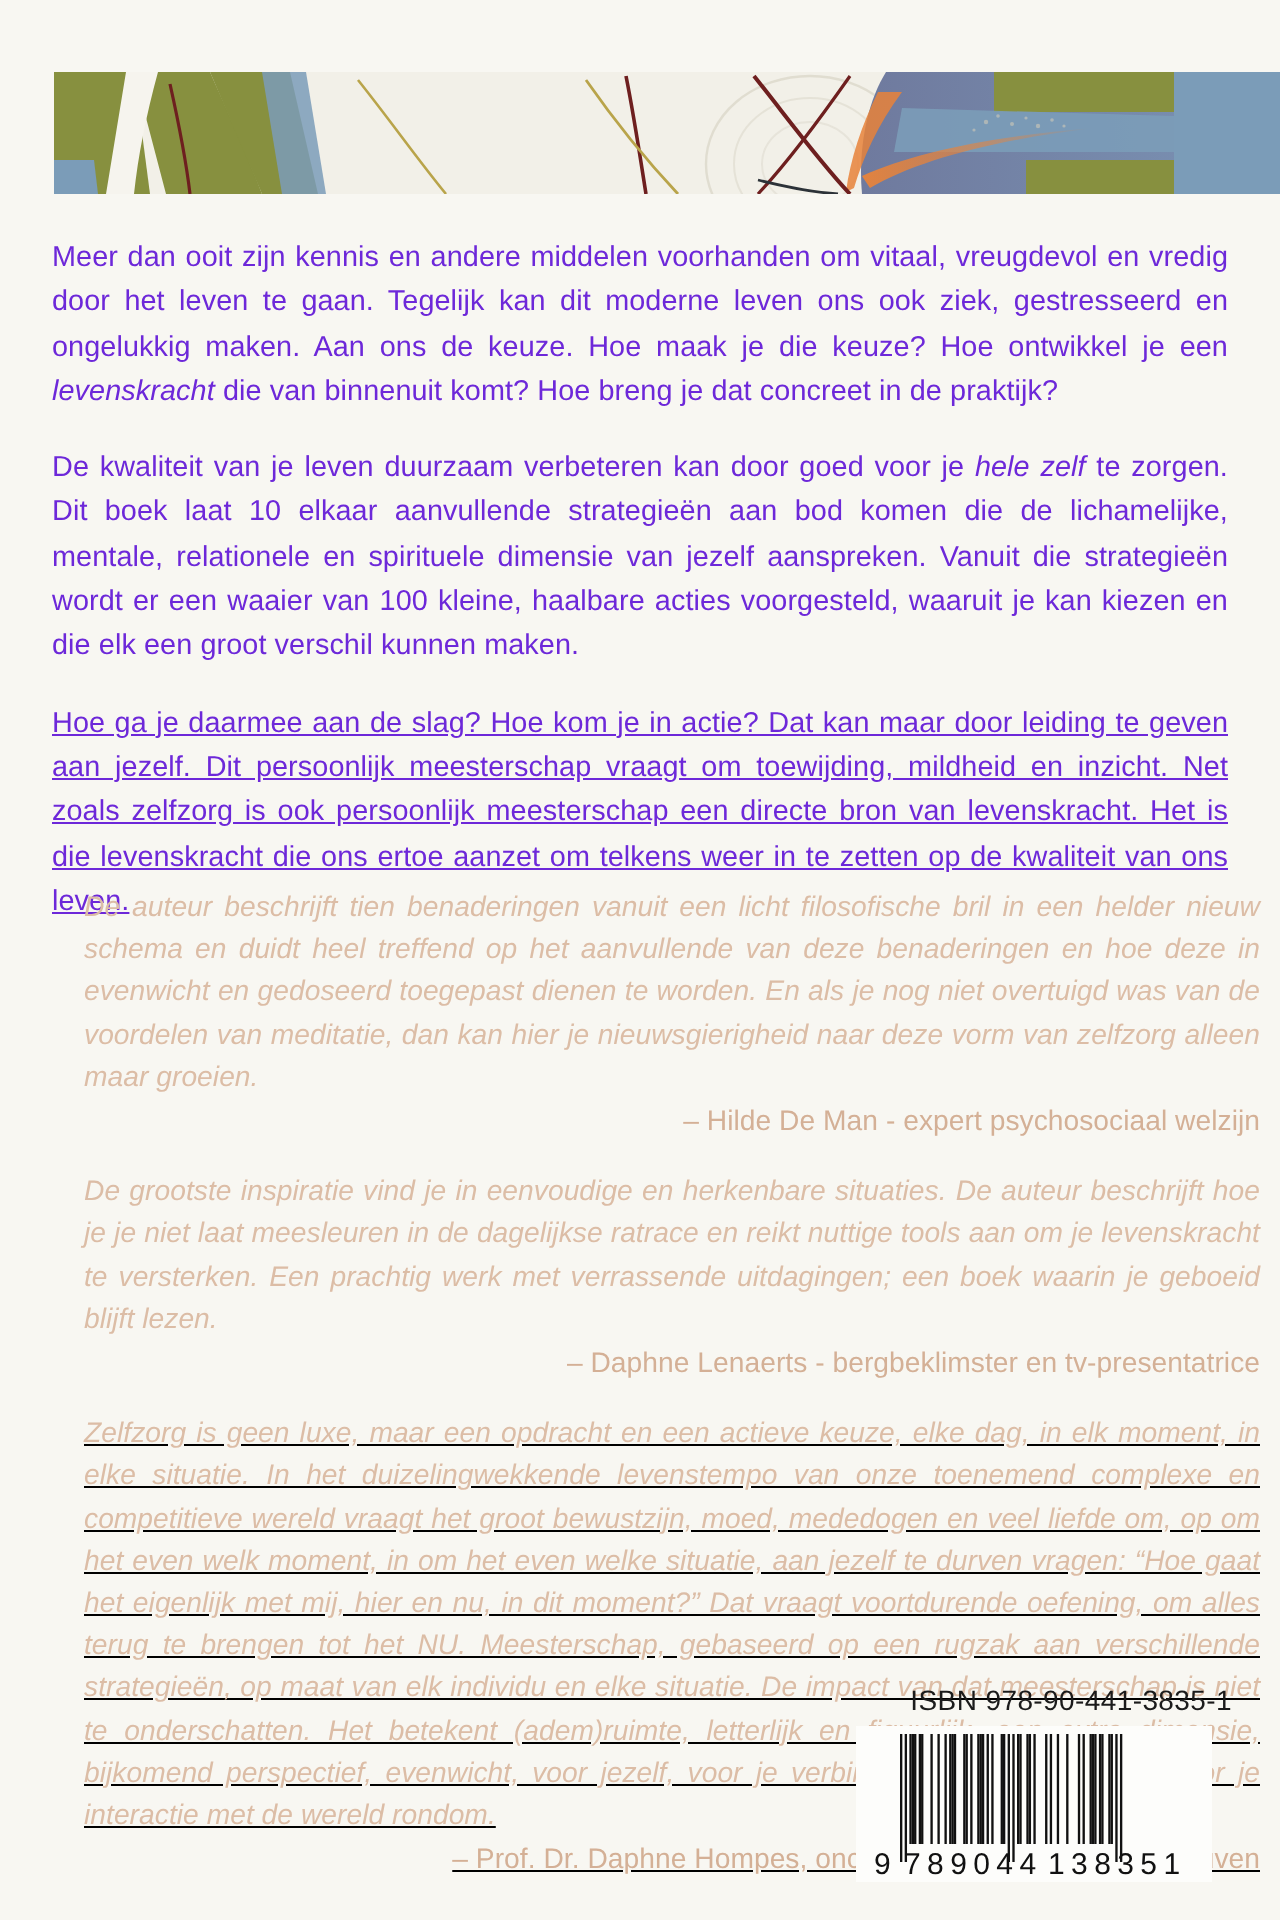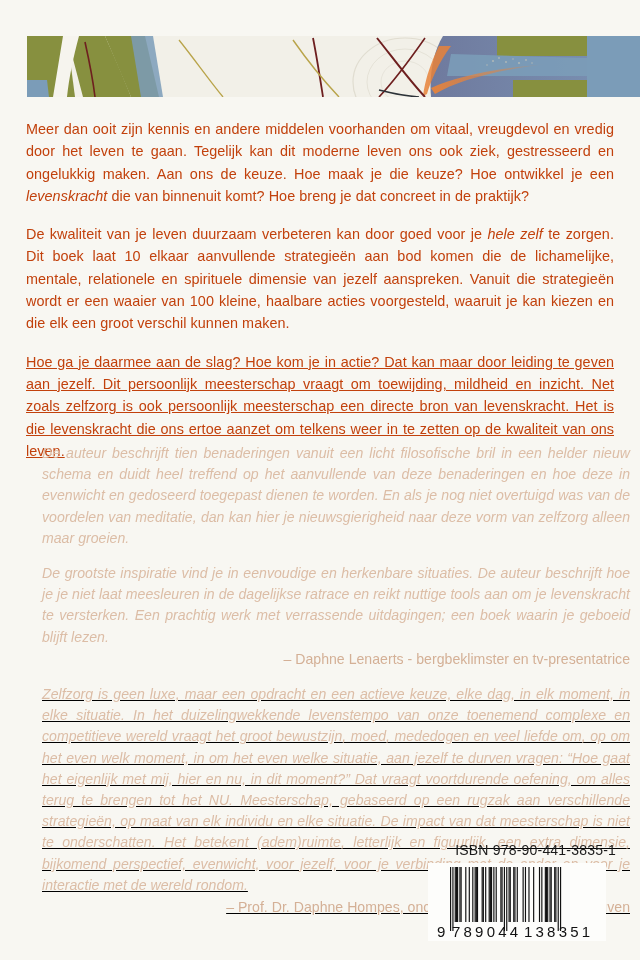--- a/index.html
+++ b/index.html
@@ -26,21 +26,21 @@
     background: #f2f0e8;
   }
   #banner-strip svg { display: block; }
 
   
   #body-copy {
     position: absolute;
     left: 26px;
     top: 118px;
     width: 588px;
-    color: #c2410c;
+    color: #6d28d9;
     font-size: 14.4px;
     line-height: 22.3px;
     letter-spacing: 0.05px;
   }
   #body-copy .para { margin: 0 0 16px 0; text-align: justify; }
   #body-copy .para:last-child { margin-bottom: 0; text-decoration: underline; }
   #body-copy i { font-style: italic; }
 
   
   #testimonials {
@@ -165,20 +165,21 @@
 
 <div id="body-copy">
   <p class="para"><span>Meer dan ooit zijn kennis en andere middelen voorhanden om vitaal, vreugdevol en vredig door het leven te gaan. Tegelijk kan dit moderne leven ons ook ziek, gestresseerd en ongelukkig maken. Aan ons de keuze. Hoe maak je die keuze? Hoe ontwikkel je een </span><i>levenskracht</i><span> die van binnenuit komt? Hoe breng je dat concreet in de praktijk?</span></p>
   <p class="para"><span>De kwaliteit van je leven duurzaam verbeteren kan door goed voor je </span><i>hele zelf</i><span> te zorgen. Dit boek laat 10 elkaar aanvullende strategieën aan bod komen die de lichamelijke, mentale, relationele en spirituele dimensie van jezelf aanspreken. Vanuit die strategieën wordt er een waaier van 100 kleine, haalbare acties voorgesteld, waaruit je kan kiezen en die elk een groot verschil kunnen maken.</span></p>
   <p class="para"><span>Hoe ga je daarmee aan de slag? Hoe kom je in actie? Dat kan maar door leiding te geven aan jezelf. Dit persoonlijk meesterschap vraagt om toewijding, mildheid en inzicht. Net zoals zelfzorg is ook persoonlijk meesterschap een directe bron van levenskracht. Het is die levenskracht die ons ertoe aanzet om telkens weer in te zetten op de kwaliteit van ons leven.</span></p>
 </div>
 
 <div id="testimonials">
   <div class="quote-block">
     <p class="quote-text">De auteur beschrijft tien benaderingen vanuit een licht filosofische bril in een helder nieuw schema en duidt heel treffend op het aanvullende van deze benaderingen en hoe deze in evenwicht en gedoseerd toegepast dienen te worden. En als je nog niet overtuigd was van de voordelen van meditatie, dan kan hier je nieuwsgierigheid naar deze vorm van zelfzorg alleen maar groeien.</p>
+    <p class="quote-attrib">– Hilde De Man - expert psychosociaal welzijn</p>
   </div>
   <div class="quote-block">
     <p class="quote-text">De grootste inspiratie vind je in eenvoudige en herkenbare situaties. De auteur beschrijft hoe je je niet laat meesleuren in de dagelijkse ratrace en reikt nuttige tools aan om je levenskracht te versterken. Een prachtig werk met verrassende uitdagingen; een boek waarin je geboeid blijft lezen.</p>
     <p class="quote-attrib">– Daphne Lenaerts - bergbeklimster en tv-presentatrice</p>
   </div>
   <div class="quote-block">
     <p class="quote-text">Zelfzorg is geen luxe, maar een opdracht en een actieve keuze, elke dag, in elk moment, in elke situatie. In het duizelingwekkende levenstempo van onze toenemend complexe en competitieve wereld vraagt het groot bewustzijn, moed, mededogen en veel liefde om, op om het even welk moment, in om het even welke situatie, aan jezelf te durven vragen: “Hoe gaat het eigenlijk met mij, hier en nu, in dit moment?” Dat vraagt voortdurende oefening, om alles terug te brengen tot het NU. Meesterschap, gebaseerd op een rugzak aan verschillende strategieën, op maat van elk individu en elke situatie. De impact van dat meesterschap is niet te onderschatten. Het betekent (adem)ruimte, letterlijk en figuurlijk, een extra dimensie, bijkomend perspectief, evenwicht, voor jezelf, voor je verbinding met de ander en voor je interactie met de wereld rondom.</p>
     <p class="quote-attrib">– Prof. Dr. Daphne Hompes, oncologisch chirurg aan UZ Leuven</p>
   </div>
 </div>

